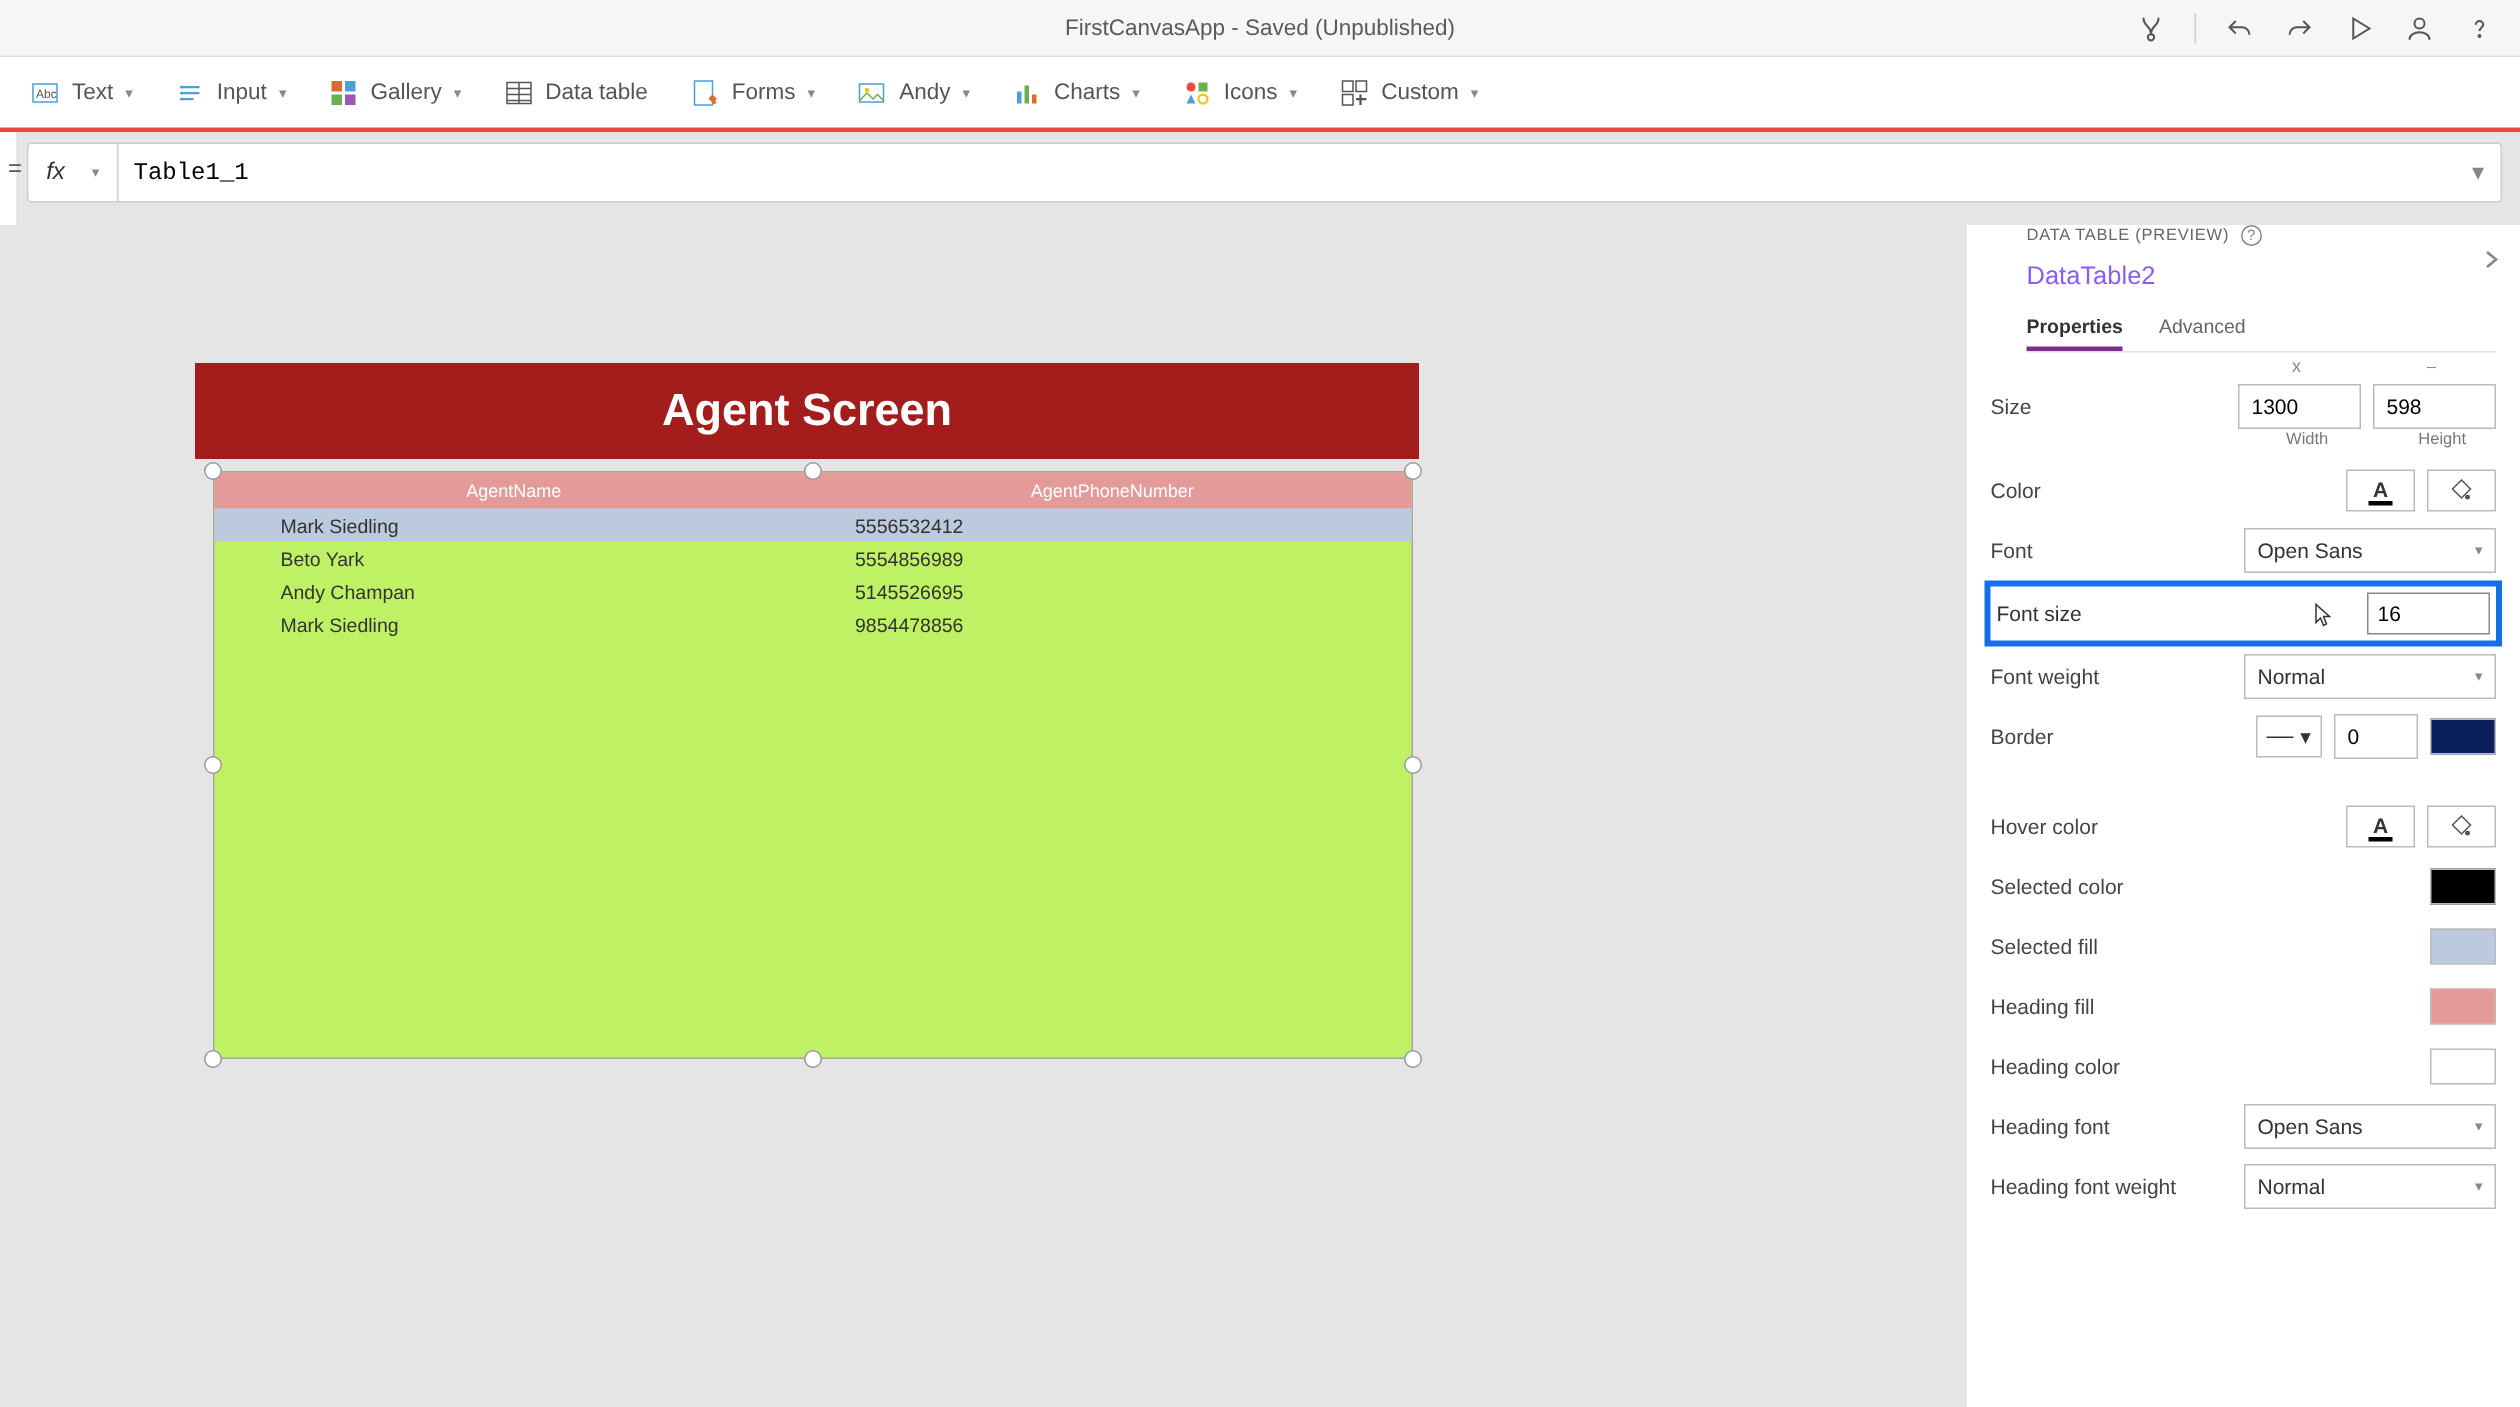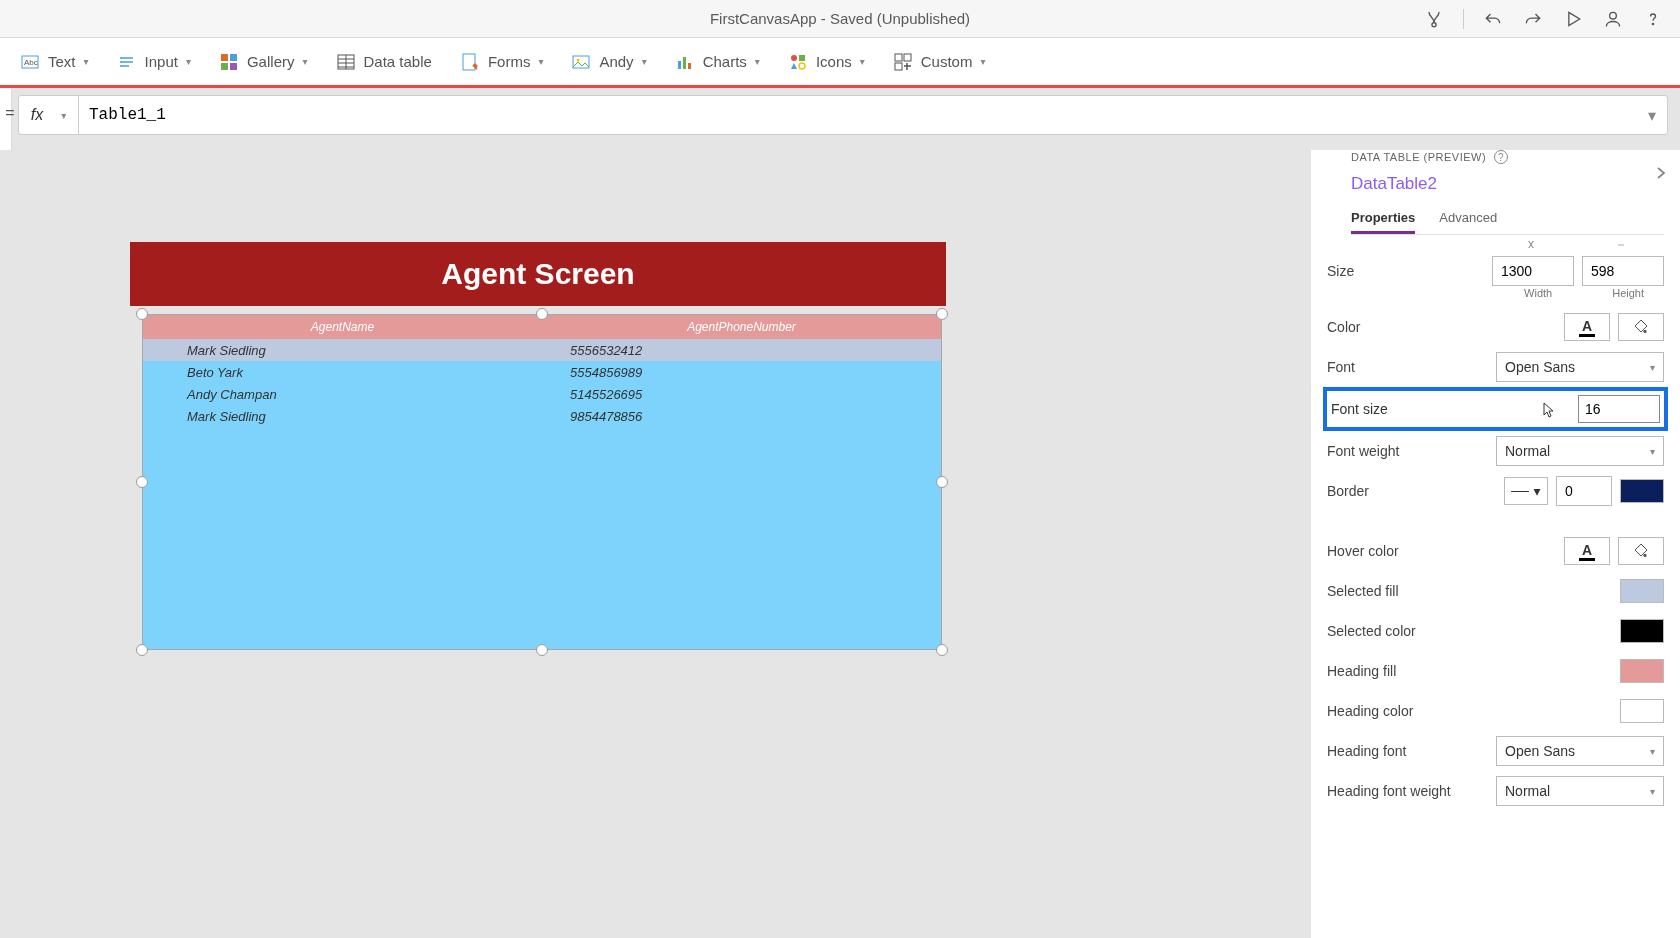--- a/index.html
+++ b/index.html
@@ -31,21 +31,21 @@
   .fxbar input { flex:1; border:none; outline:none; font-family: Liberation Mono, monospace; font-size:16px; color:#000000; padding-left:10px; background:transparent; }
   .fxbar .expand { width:30px; display:flex; align-items:center; justify-content:center; color:#888; }
 
   
   .canvas { position:absolute; top:150px; left:14px; right:370px; bottom:0; background:#e5e5e5; }
 
   
   .screen-header { position:absolute; top:92px; left:116px; width:816px; height:64px; background:#a31d1d; color:#fff; display:flex; align-items:center; justify-content:center; font-size:30px; font-weight:700; }
 
   
-  .datatable-sel { position:absolute; top:164px; left:128px; width:800px; height:336px; background:#7dd3fc; border:1px solid #a7a7a7;font-style:italic; }
+  .datatable-sel { position:absolute; top:164px; left:128px; width:800px; height:392px; background:#bef264; border:1px solid #a7a7a7; }
   .datatable-sel .col-header { position:absolute; top:0; left:0; right:0; height:24px; background:#e59a9a; color:#fff; font-size:12px; display:flex; }
   .datatable-sel .col-header > div { flex:1; display:flex; align-items:center; justify-content:center; }
   .datatable-sel .rows { position:absolute; top:24px; left:0; right:0; }
   .datatable-sel .row { display:flex; height:22px; font-size:13px; color:#333;padding-left:32px; }
   .datatable-sel .row.selected { background:#bcc9de; }
   .datatable-sel .row > div { flex:1; padding-left:12px; display:flex; align-items:center; }
 
   
   .handle { position:absolute; width:12px; height:12px; background:#fff; border:1px solid #9a9a9a; border-radius:50%; }
   .h-tl{top:-7px;left:-7px;} .h-tm{top:-7px;left:calc(50% - 6px);} .h-tr{top:-7px;right:-7px;}
@@ -384,27 +384,27 @@
         <div class="colorbtn">
             <svg width="18" height="18" viewBox="0 0 18 18">
               <path d="M9 2l6 6-6 6-6-6z" fill="none" stroke="#555"></path>
               <path d="M14 12c1 1 1 3-1 3s-2-2-1-3z" fill="#555"></path>
             </svg>
           </div>
       </div>
     </div>
 
     <div class="prop-row">
+      <div class="label">Selected color</div>
+      <div class="swatch" style="background:#000;"></div>
+    </div>
+
+    <div class="prop-row">
       <div class="label">Selected fill</div>
       <div class="swatch" style="background:#bcc9de;"></div>
-    </div>
-
-    <div class="prop-row">
-      <div class="label">Selected color</div>
-      <div class="swatch" style="background:#000;"></div>
     </div>
 
     <div class="prop-row">
       <div class="label">Heading fill</div>
       <div class="swatch" style="background:#e59a9a;"></div>
     </div>
 
     <div class="prop-row">
       <div class="label">Heading color</div>
       <div class="swatch" style="background:#fff;"></div>

